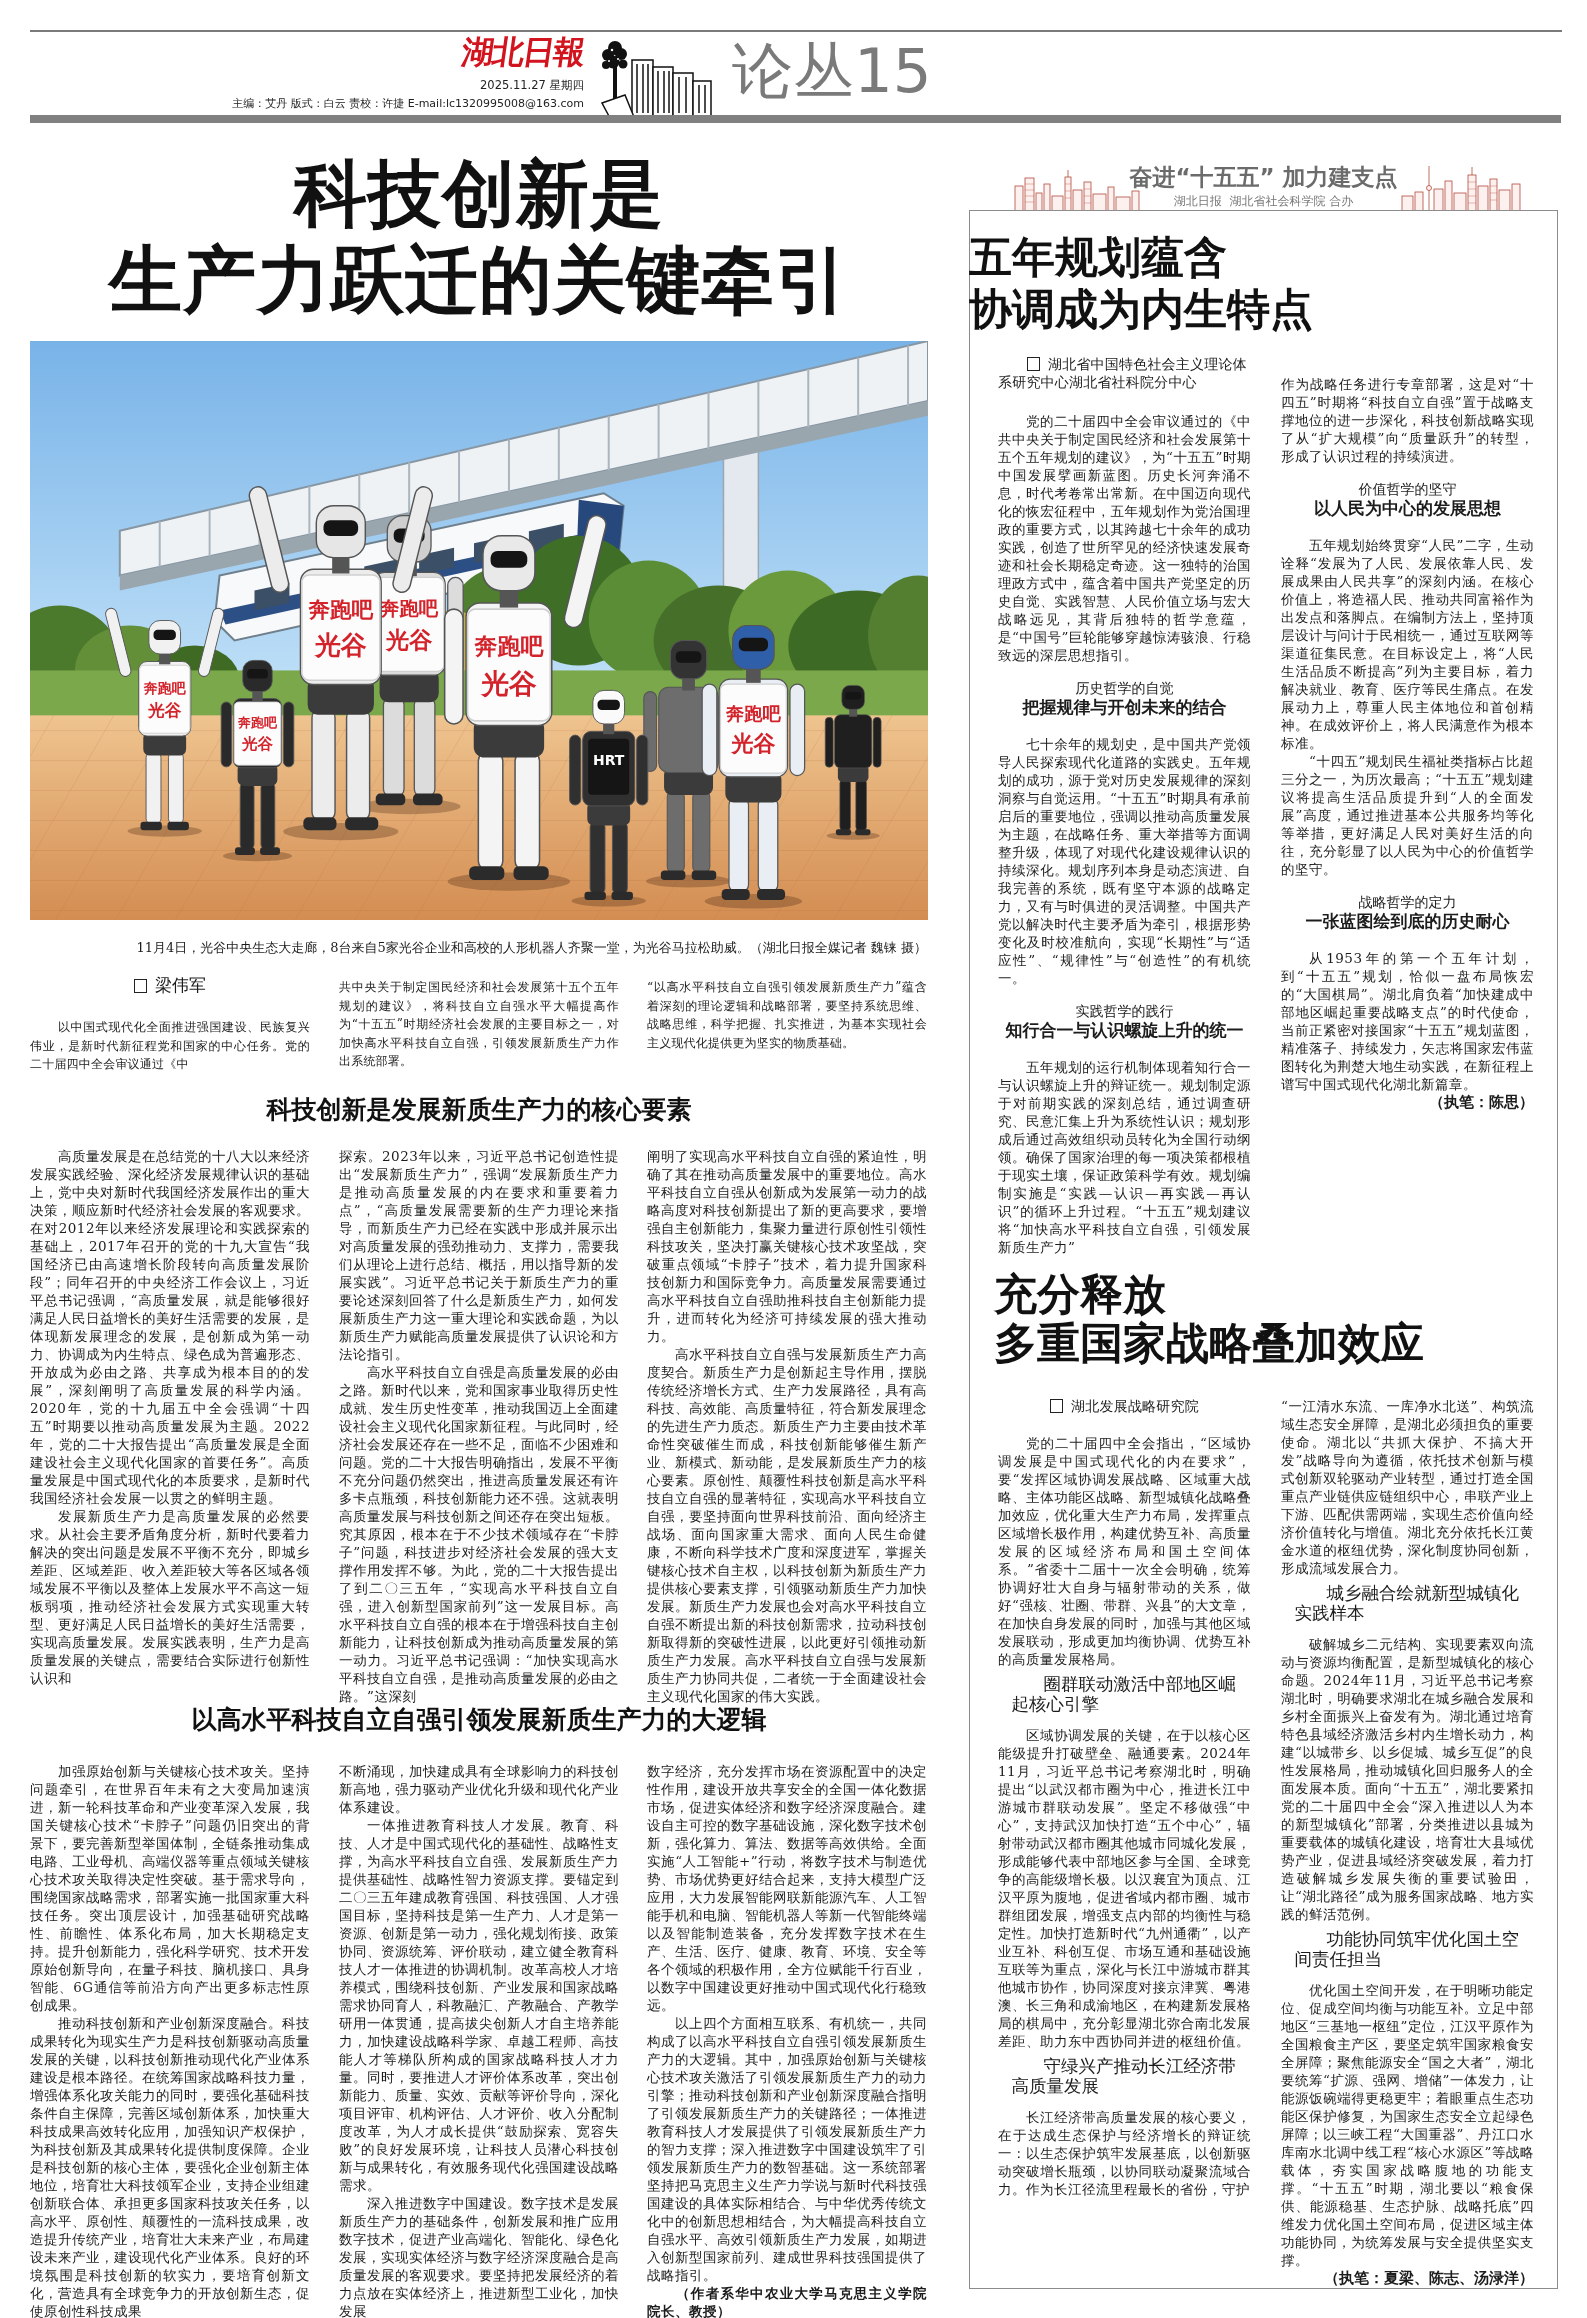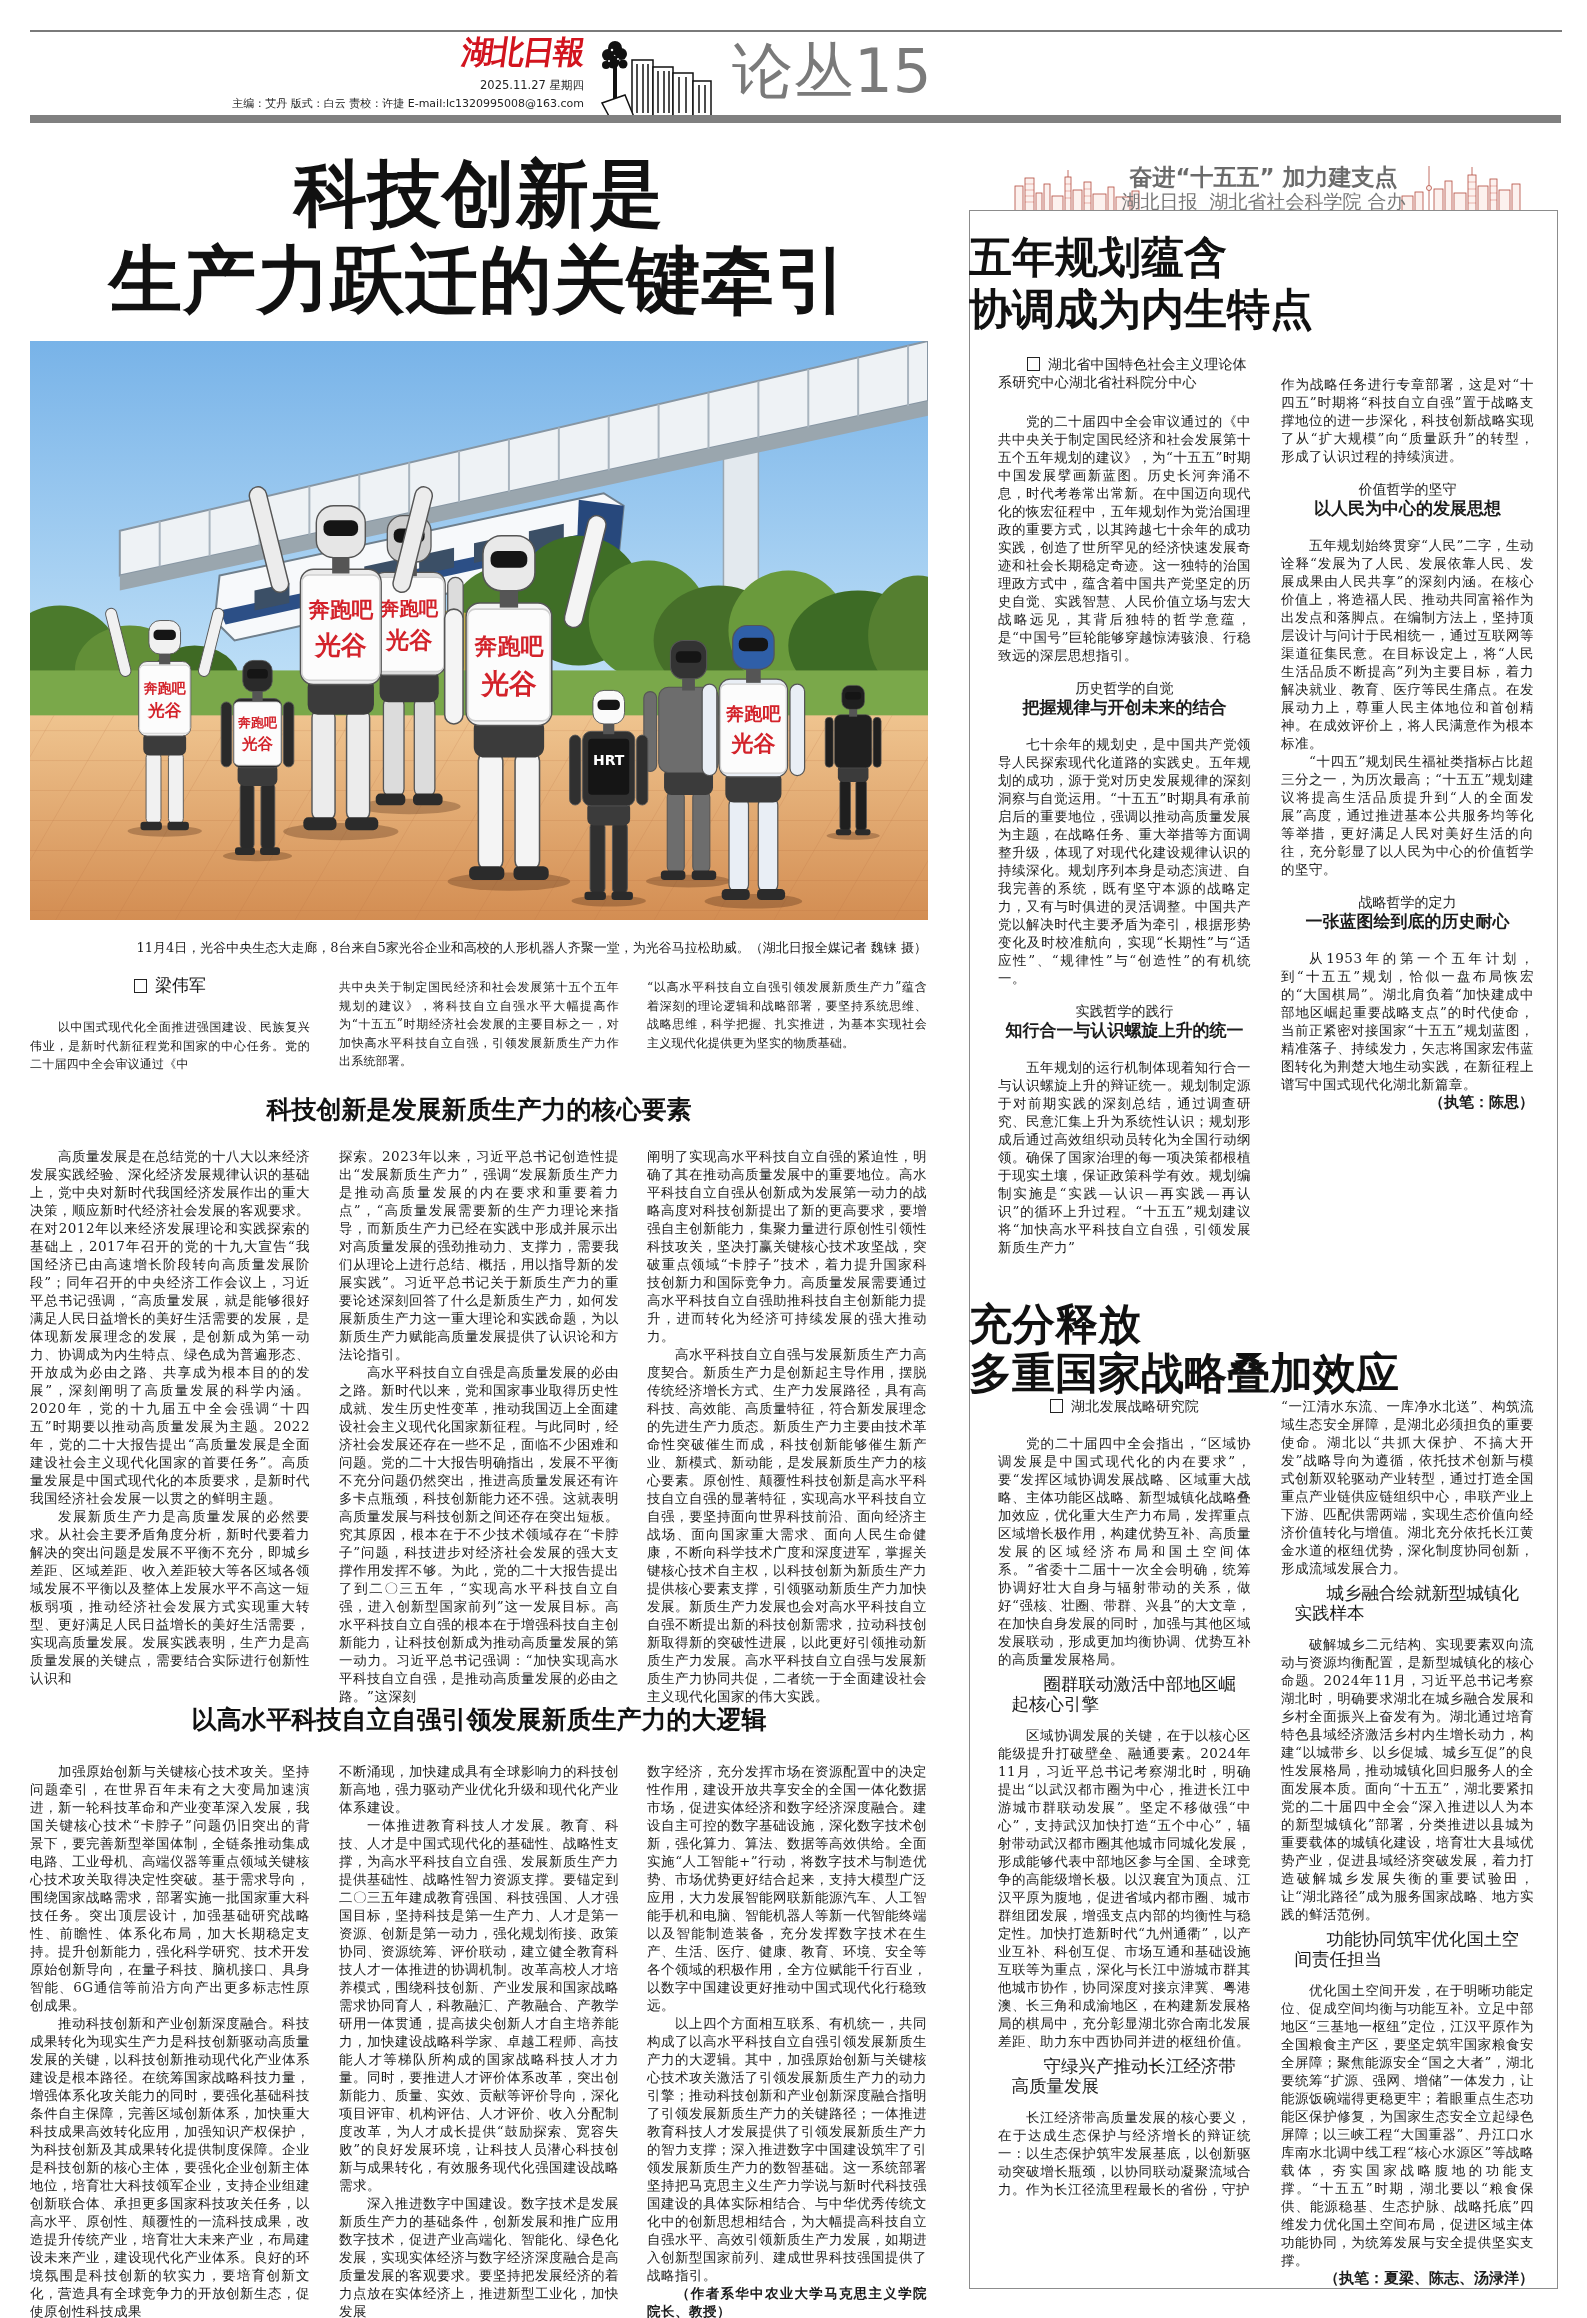--- a/index.html
+++ b/index.html
@@ -30,27 +30,27 @@
 .col{position:absolute;width:280px;font-size:13.5px;letter-spacing:0.5px;line-height:18px;text-align:justify;text-justify:inter-character;}
 .col.intro{font-size:12px;letter-spacing:0.2px;line-height:18.5px;}
 .rcol{width:253px;}
 .para{text-indent:28px;}
 .para.cont{text-indent:0;}
 .subhead{left:30px;width:898px;text-align:center;font-size:25px;line-height:28px;font-weight:bold;font-family:"DejaVu Sans",sans-serif;color:#111;}
 .note{font-family:"DejaVu Sans",sans-serif;font-weight:bold;text-indent:29px;}
 
 
 .banner-title{left:1064px;top:164px;width:399px;text-align:center;font-size:23px;line-height:27px;font-weight:bold;color:#6b6b6b;font-family:"DejaVu Sans",sans-serif;white-space:nowrap;}
-.banner-sub{left:1064px;top:193px;width:399px;text-align:center;font-size:19px;line-height:16px;color:#777;font-family:"DejaVu Sans",sans-serif;white-space:pre;}
+.banner-sub{left:1064px;top:193px;width:399px;text-align:center;font-size:12px;line-height:16px;color:#777;font-family:"DejaVu Sans",sans-serif;white-space:pre;}
 .skyline-left{left:1013px;top:169px;width:130px;height:42px;}
 .skyline-right{left:1398px;top:164px;width:125px;height:47px;}
 .sidebar-box{left:969px;top:210px;width:589px;height:2079px;border:1.5px solid #8c8c8c;}
 .rtitle{left:969px;width:589px;text-align:left;font-size:43px;font-weight:bold;font-family:"DejaVu Serif",serif;color:#111;}
 .rtitle.t1{top:231px;line-height:52px;}
-.rtitle.t2{top:1300px;line-height:49px;}
+.rtitle.t2{top:1270px;line-height:49px;padding-left:25px;}
 .rbyline{font-family:"DejaVu Sans",sans-serif;font-size:14px;line-height:18px;letter-spacing:0.2px;text-indent:29px;margin-bottom:21px;text-align:left;}
 .rbyline.center{text-align:center;text-indent:0;margin-bottom:19px;}
 .kh{margin:15px 0 18px;text-align:center;text-indent:0;letter-spacing:0;}
 .kh .kicker{font-family:"DejaVu Sans",sans-serif;font-size:14px;line-height:18px;}
 .kh .ktitle{font-family:"DejaVu Serif",serif;font-weight:bold;font-size:17px;line-height:20px;}
 .h2{margin:6px 0 12px;padding-left:13.5px;text-indent:32px;font-family:"DejaVu Sans",sans-serif;font-size:17.5px;line-height:20px;text-align:left;letter-spacing:0;}
 .sig{text-align:right;font-family:"DejaVu Sans",sans-serif;font-weight:bold;font-size:15px;line-height:18.5px;letter-spacing:0;}
 </style>
 </head>
 <body>

